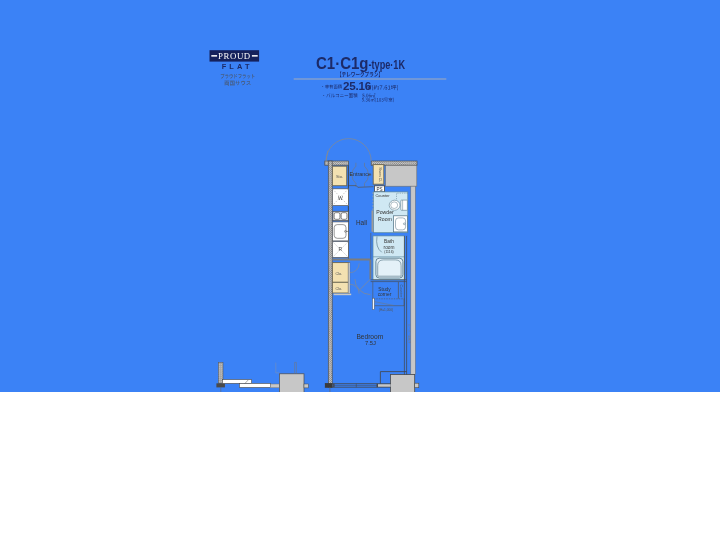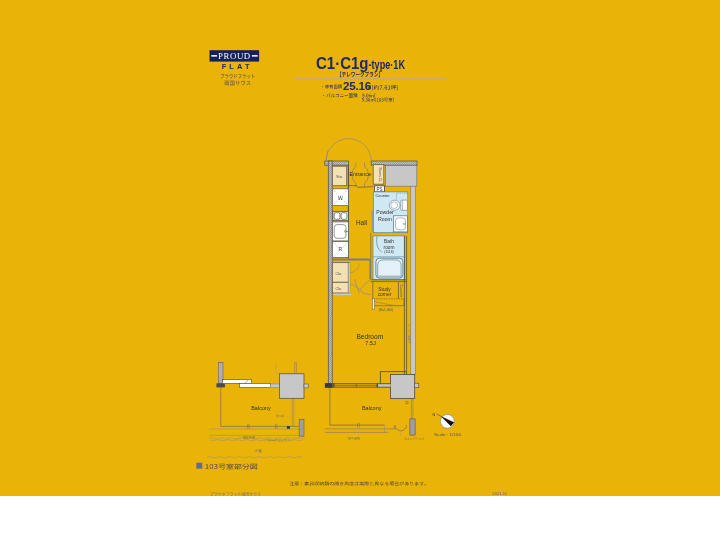--- a/index.html
+++ b/index.html
@@ -1,16 +1,16 @@
 <!DOCTYPE html>
 <html><head>
 <meta charset="utf-8">
 <style>
 html,body{margin:0;padding:0;background:#ffffff}
-#page{position:relative;width:720px;height:496px;background:#eab308;font-family:"Liberation Sans",sans-serif;overflow:hidden}
+#page{position:relative;width:720px;height:392px;background:#3b82f6;font-family:"Liberation Sans",sans-serif;overflow:hidden}
 </style>
 </head>
 <body>
 <div id="page">
 <svg width="720" height="540" viewBox="0 0 720 540">
 <defs>
 <pattern id="stip" width="2.1" height="2.1" patternUnits="userSpaceOnUse">
 <rect width="2.1" height="2.1" fill="#d6d6d6"></rect>
 <circle cx="0.55" cy="0.55" r="0.56" fill="#5f5f5f"></circle>
 <circle cx="1.6" cy="1.6" r="0.5" fill="#6f6f6f"></circle>

